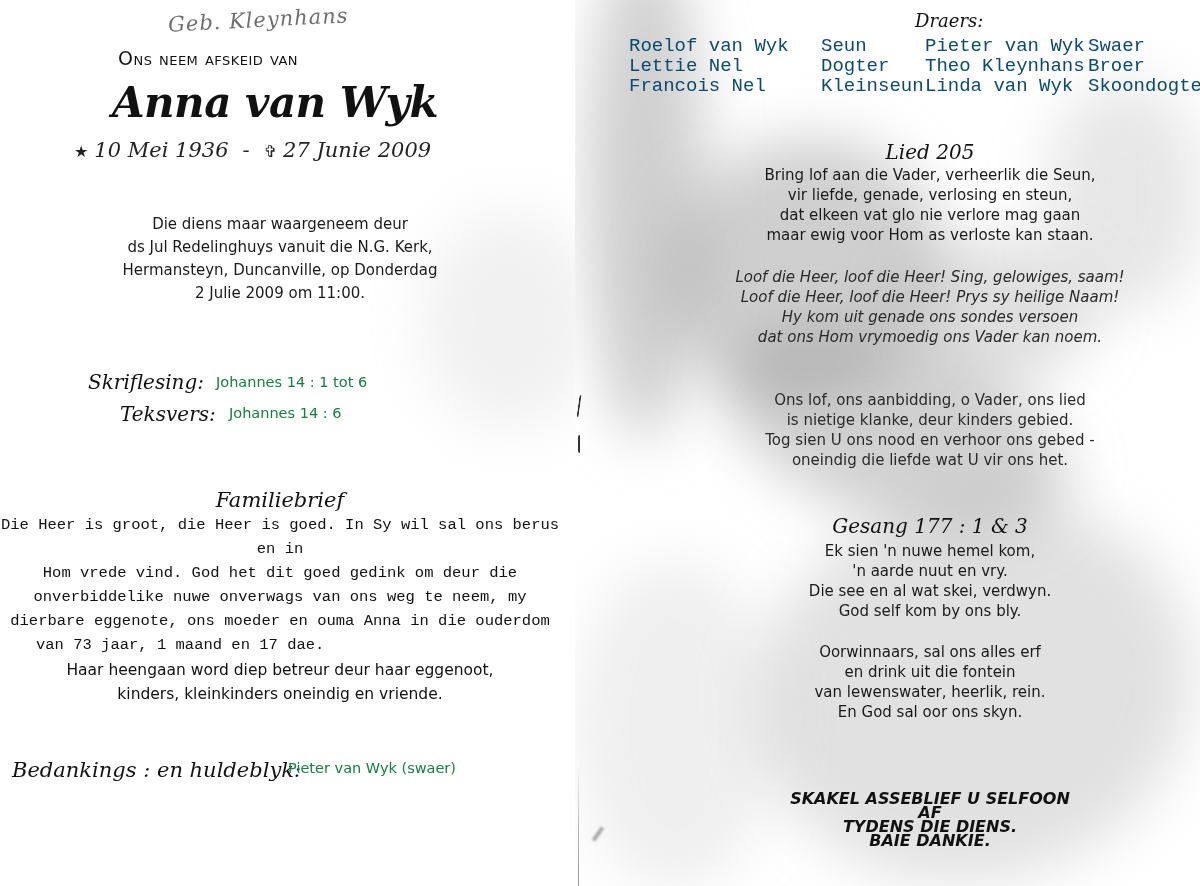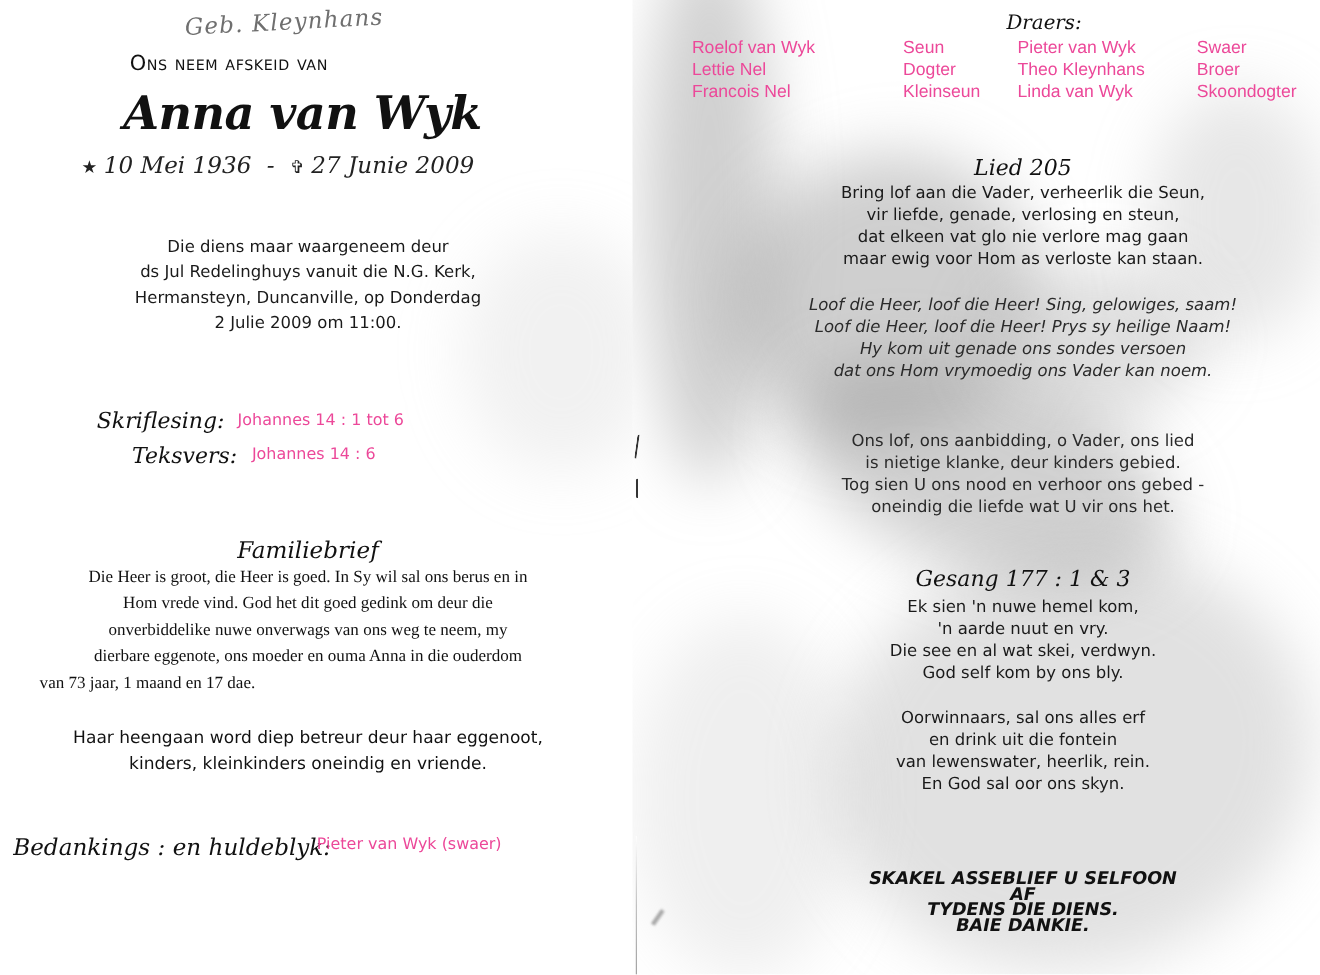--- a/index.html
+++ b/index.html
@@ -34,33 +34,33 @@
     .handwriting { left: 168px; top: 8px; font-family: "DejaVu Serif", serif; font-style: italic; font-size: 21px; color: #6f6f6f; letter-spacing: 1px; transform: rotate(-3deg); font-weight: 300; }
     .preheader { left: 118px; top: 47px; font-family: "DejaVu Sans", sans-serif; font-size: 19px; font-variant: small-caps; letter-spacing: 0.5px; color: #111; }
     .name { left: 112px; top: 78px; font-family: "DejaVu Serif", serif; font-style: italic; font-weight: bold; font-size: 42px; color: #111; letter-spacing: -0.5px; }
     .dates { left: 74px; top: 138px; font-family: "DejaVu Serif", serif; font-style: italic; font-size: 21px; color: #222; }
     .dates .sym { font-style: normal; font-size: 16px; margin-right: 6px; }
     .dates .sep { margin: 0 14px; }
 
     .service { left: 70px; top: 213px; width: 420px; font-family: "DejaVu Sans", sans-serif; font-size: 15px; line-height: 23px; text-align: center; white-space: normal; color: #1a1a1a; }
 
     .label-script { font-family: "DejaVu Serif", serif; font-style: italic; font-size: 20px; color: #111; }
-    .label-value { font-family: "DejaVu Sans", sans-serif; font-size: 14.5px; color: #ec4899; }
+    .label-value { font-family: "DejaVu Sans", sans-serif; font-size: 14.5px; color: #15803d; }
 
     .fam-title { left: 0; width: 560px; top: 488px; text-align: center; font-family: "DejaVu Serif", serif; font-style: italic; font-size: 21px; }
-    .fam-body { left: 0; width: 560px; top: 513px; text-align: center; font-family: Liberation Serif, serif; font-size: 15.5px; line-height: 24px; white-space: normal; color: #111; }
+    .fam-body { left: 0; width: 560px; top: 513px; text-align: center; font-family: Liberation Mono, monospace; font-size: 15.5px; line-height: 24px; white-space: normal; color: #111; }
     .fam-body span { display: block; }
     .fam-body .last { text-align: left; padding-left: 36px; }
 
     .fam-close { left: 0; width: 560px; top: 658px; text-align: center; font-family: "DejaVu Sans", sans-serif; font-size: 15.5px; line-height: 24px; white-space: normal; }
     .fam-close span { display: block; }
 
     
     .draers-title { left: 915px; top: 10px; font-family: "DejaVu Serif", serif; font-style: italic; font-size: 18px; }
-    .bearer { position: absolute; font-family: Liberation Sans, sans-serif; font-size: 16px; white-space: nowrap; color: #ec4899; }
+    .bearer { position: absolute; font-family: Liberation Mono, monospace; font-size: 19px; white-space: nowrap; color: #0c4a6e; }
 
     .song-title { font-family: "DejaVu Serif", serif; font-style: italic; font-size: 20px; color: #111; }
     .verse { font-family: "DejaVu Sans", sans-serif; font-size: 15px; line-height: 20px; text-align: center; white-space: normal; color: #1a1a1a; }
     .verse span { display: block; }
     .verse.italic { font-style: italic; }
     .blurred { filter: blur(0.35px); color: #2a2a2a; }
 
     .notice { left: 780px; width: 300px; top: 792px; font-family: "DejaVu Sans", sans-serif; font-weight: bold; font-style: italic; font-size: 16px; line-height: 14px; text-align: center; white-space: normal; color: #111; }
     .notice span { display: block; }
   </style>

